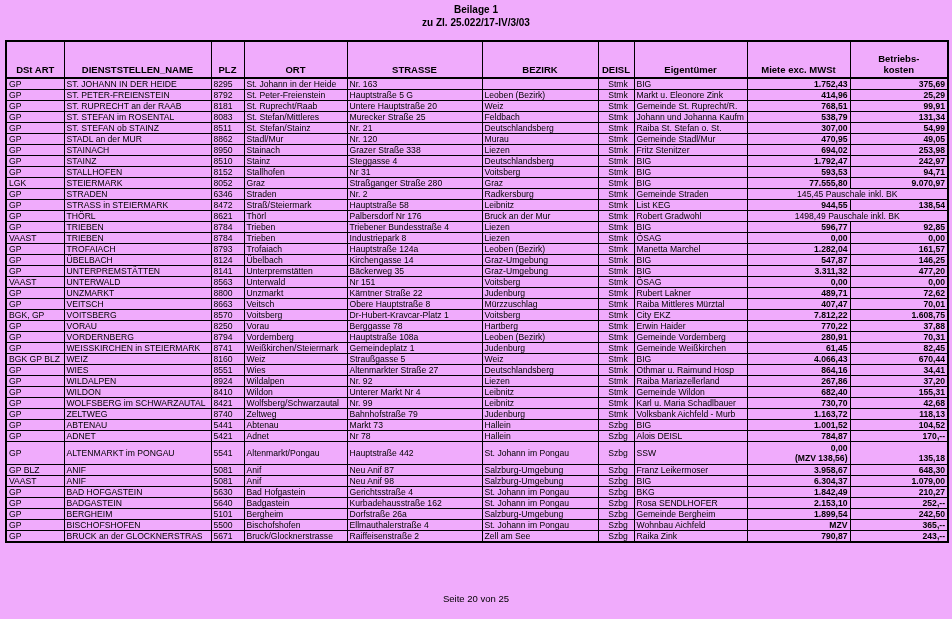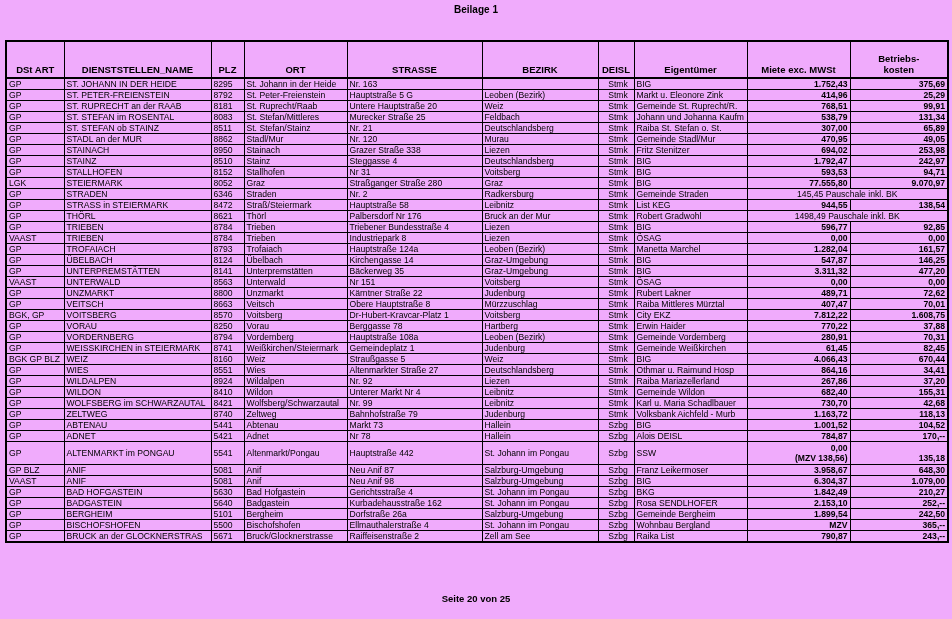--- a/index.html
+++ b/index.html
@@ -44,30 +44,31 @@
   }
   .c-land { text-align:center;padding-left:6px; }
   .c-miete, .c-bk { text-align:right; font-weight:bold; }
   .c-merged { text-align:center; font-weight:normal; }
   tr.tall td { height:23px; }
   td.multiline { white-space:pre-line; }
   tr.tall td.c-bk { vertical-align:bottom; padding-bottom:1px;padding-left:12px; }
   .doc-footer {
     position:absolute; bottom:15px; left:0; right:0;
     text-align:center;
-    font-size:9.5px; font-weight:bold;
+    font-size:9.5px; font-weight:normal;
   }
 </style>
 </head>
 <body>
 
 <div class="page">
 
   <div class="doc-title">
     <div>Beilage 1</div>
+    <div>zu Zl. 25.022/17-IV/3/03</div>
   </div>
 
   <table class="main">
     <colgroup>
       <col style="width:58px">
         <col style="width:147px">
         <col style="width:33px">
       <col style="width:103px">
         <col style="width:135px">
         <col style="width:116px">
@@ -143,21 +144,21 @@
         <tr>
           <td class="c-dst">GP</td>
           <td class="c-name">ST. STEFAN ob STAINZ</td>
           <td class="c-plz">8511</td>
           <td class="c-ort">St. Stefan/Stainz</td>
           <td class="c-strasse">Nr. 21</td>
           <td class="c-bezirk">Deutschlandsberg</td>
           <td class="c-land">Stmk</td>
           <td class="c-owner">Raiba St. Stefan o. St.</td>
           <td class="c-miete">307,00</td>
-          <td class="c-bk">65,89</td>
+          <td class="c-bk">54,99</td>
         </tr>
         <tr>
           <td class="c-dst">GP</td>
           <td class="c-name">STADL an der MUR</td>
           <td class="c-plz">8862</td>
           <td class="c-ort">Stadl/Mur</td>
           <td class="c-strasse">Nr. 120</td>
           <td class="c-bezirk">Murau</td>
           <td class="c-land">Stmk</td>
           <td class="c-owner">Gemeinde Stadl/Mur</td>
@@ -560,33 +561,33 @@
           <td class="c-bk">242,50</td>
         </tr>
         <tr>
           <td class="c-dst">GP</td>
           <td class="c-name">BISCHOFSHOFEN</td>
           <td class="c-plz">5500</td>
           <td class="c-ort">Bischofshofen</td>
           <td class="c-strasse">Ellmauthalerstraße 4</td>
           <td class="c-bezirk">St. Johann im Pongau</td>
           <td class="c-land">Szbg</td>
-          <td class="c-owner">Wohnbau Bergland</td>
+          <td class="c-owner">Wohnbau Aichfeld</td>
           <td class="c-miete">MZV</td>
           <td class="c-bk">365,--</td>
         </tr>
         <tr>
           <td class="c-dst">GP</td>
           <td class="c-name">BRUCK an der GLOCKNERSTRAS</td>
           <td class="c-plz">5671</td>
           <td class="c-ort">Bruck/Glocknerstrasse</td>
           <td class="c-strasse">Raiffeisenstraße 2</td>
           <td class="c-bezirk">Zell am See</td>
           <td class="c-land">Szbg</td>
-          <td class="c-owner">Raika List</td>
+          <td class="c-owner">Raika Zink</td>
           <td class="c-miete">790,87</td>
           <td class="c-bk">243,--</td>
         </tr>
       </tbody>
   </table>
 
   <div class="doc-footer">Seite 20 von 25</div>
 
 </div>
 

